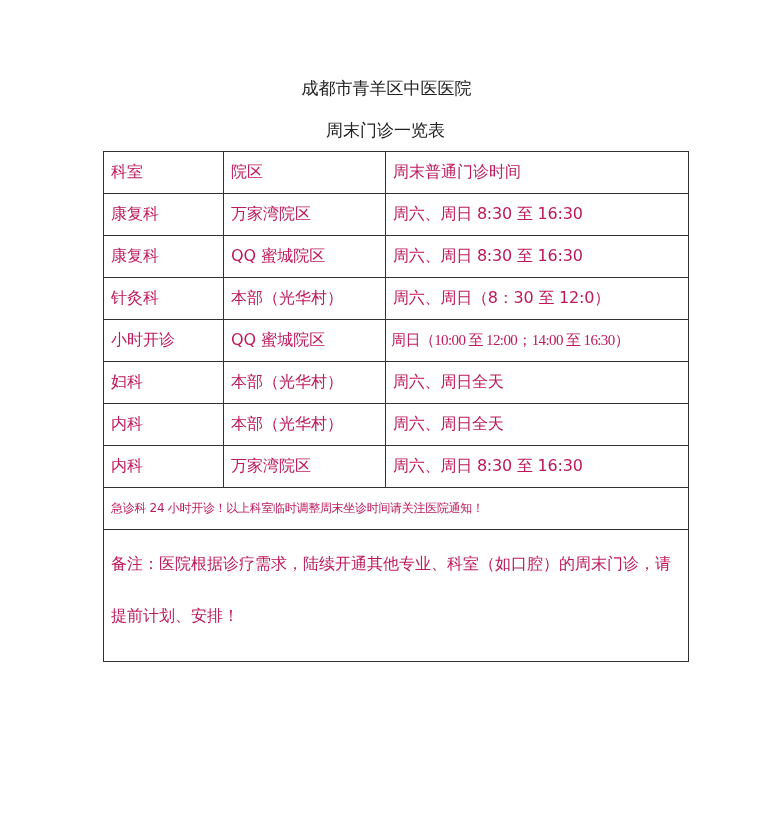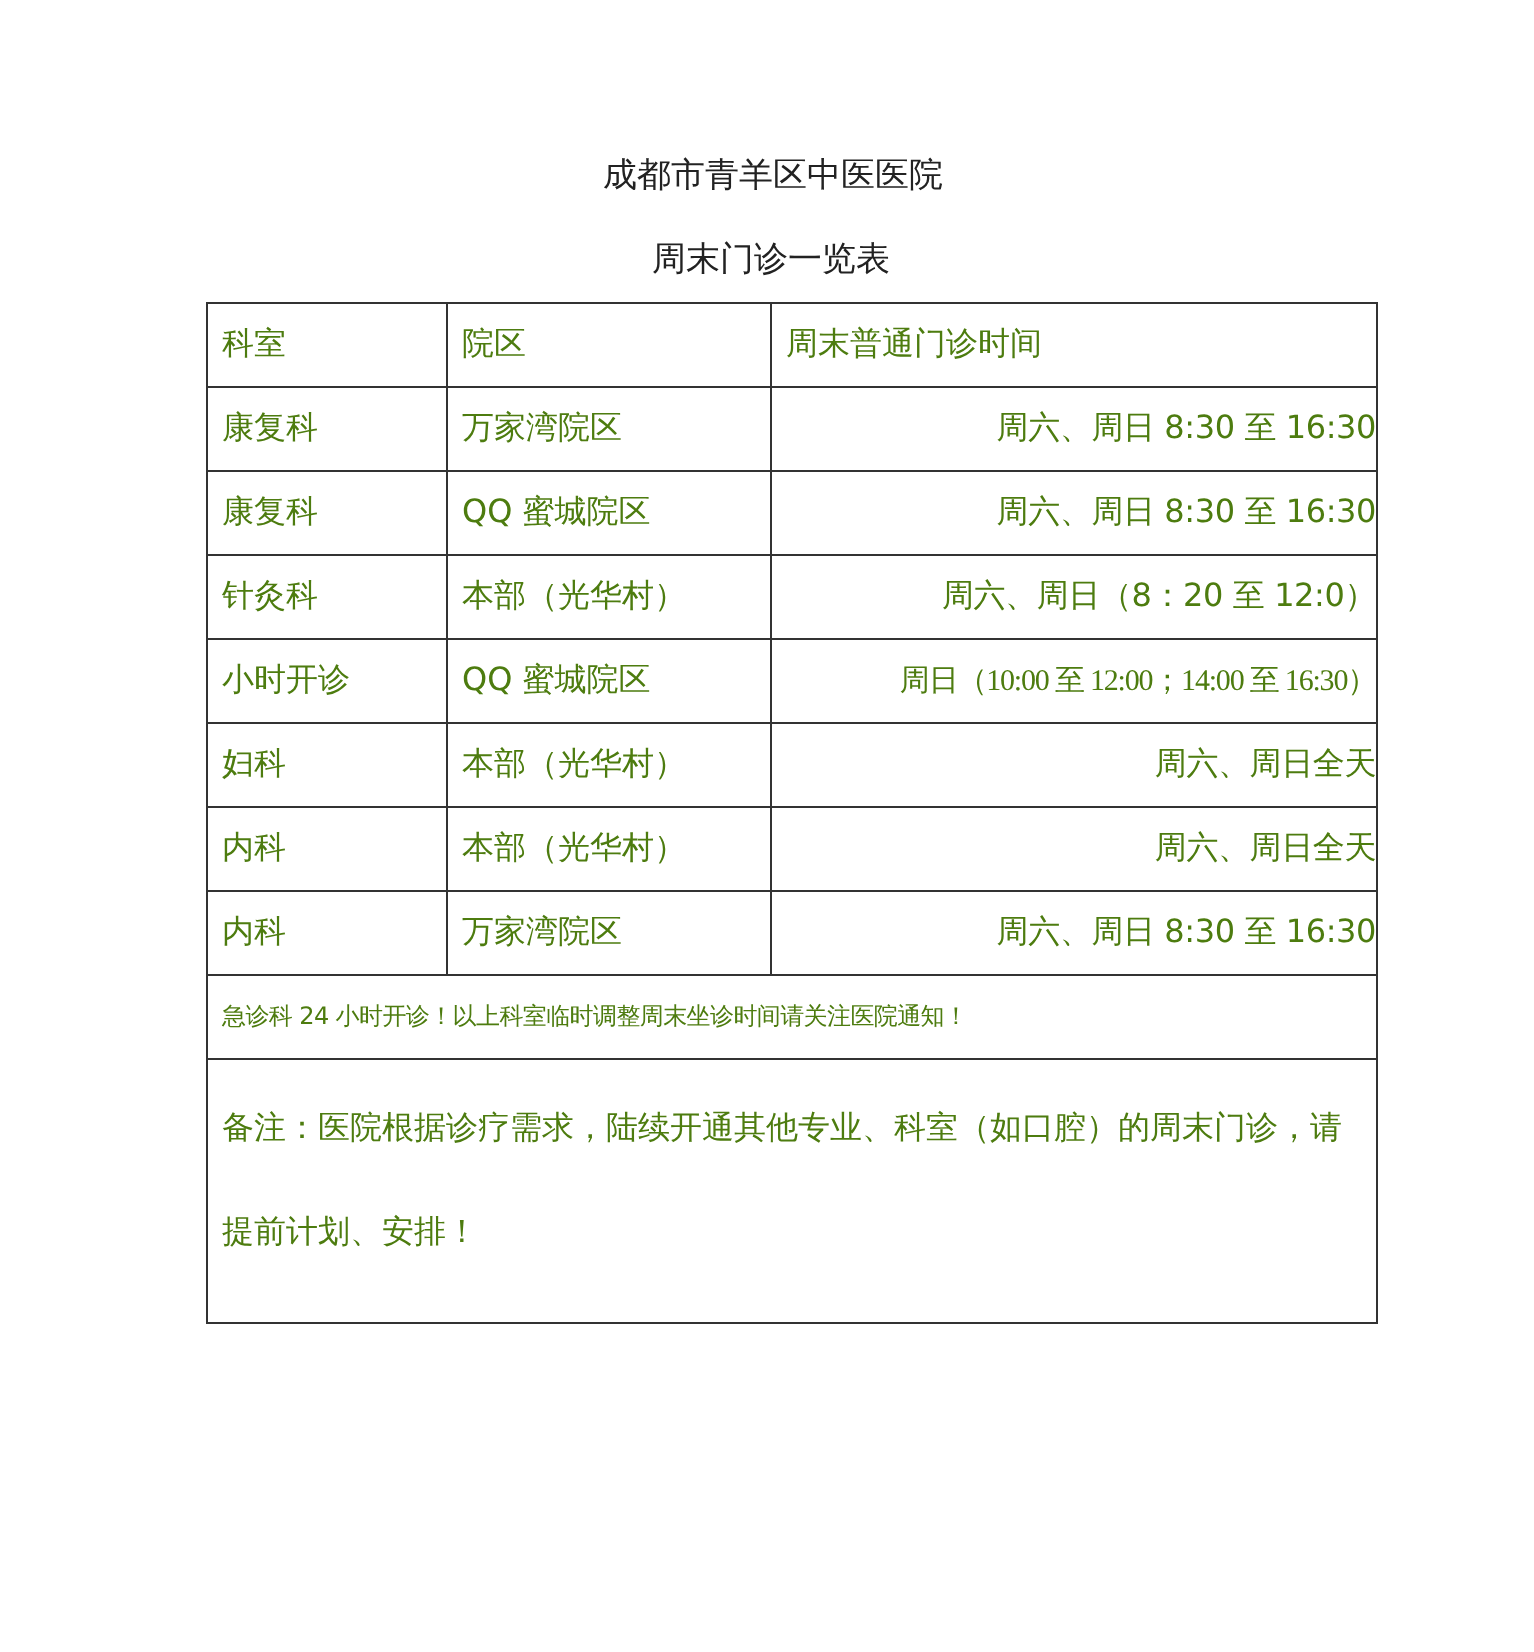--- a/index.html
+++ b/index.html
@@ -14,26 +14,26 @@
     }
     .title.t1 { top: 78px; left: 3px; }
     .title.t2 { top: 120px; left: 2px; }
     table.sched {
       position: absolute; left: 103px; top: 151px;
       width: 585px; border-collapse: collapse; table-layout: fixed;
     }
     table.sched td {
       border: 1.3px solid #333; padding: 0 0 0 7px;
       font-size: 16px; height: 41px; vertical-align: middle;
-      white-space: nowrap; overflow: hidden; color: #4d7c0f;
+      white-space: nowrap; overflow: hidden; color: #be185d;
     }
     table.sched col.c1 { width: 120px; }
     table.sched col.c2 { width: 162px; }
     table.sched col.c3 { width: 303px; }
-    table.sched td.time { letter-spacing: -0.2px; text-align: right; }
+    table.sched td.time { letter-spacing: -0.2px; }
     table.sched td.tight { font-size: 15px; letter-spacing: -0.6px; padding-left: 5px; font-family: Liberation Serif, serif; }
     table.sched td.notice { font-size: 12px; letter-spacing: -0.3px; }
     table.sched td.remark {
       height: 123px; vertical-align: top; white-space: normal;
       padding: 8px 6px 0 7px; line-height: 52px; font-size: 16px;
     }
   </style>
 </head>
 <body>
 
@@ -58,21 +58,21 @@
       <td class="time">周六、周日 8:30 至 16:30</td>
     </tr>
     <tr>
       <td>康复科</td>
       <td>QQ 蜜城院区</td>
       <td class="time">周六、周日 8:30 至 16:30</td>
     </tr>
     <tr>
       <td>针灸科</td>
       <td>本部（光华村）</td>
-      <td class="time">周六、周日（8：20 至 12:0）</td>
+      <td class="time">周六、周日（8：30 至 12:0）</td>
     </tr>
     <tr>
       <td>小时开诊</td>
       <td>QQ 蜜城院区</td>
       <td class="time tight">周日（10:00 至 12:00；14:00 至 16:30）</td>
     </tr>
     <tr>
       <td>妇科</td>
       <td>本部（光华村）</td>
       <td class="time">周六、周日全天</td>

